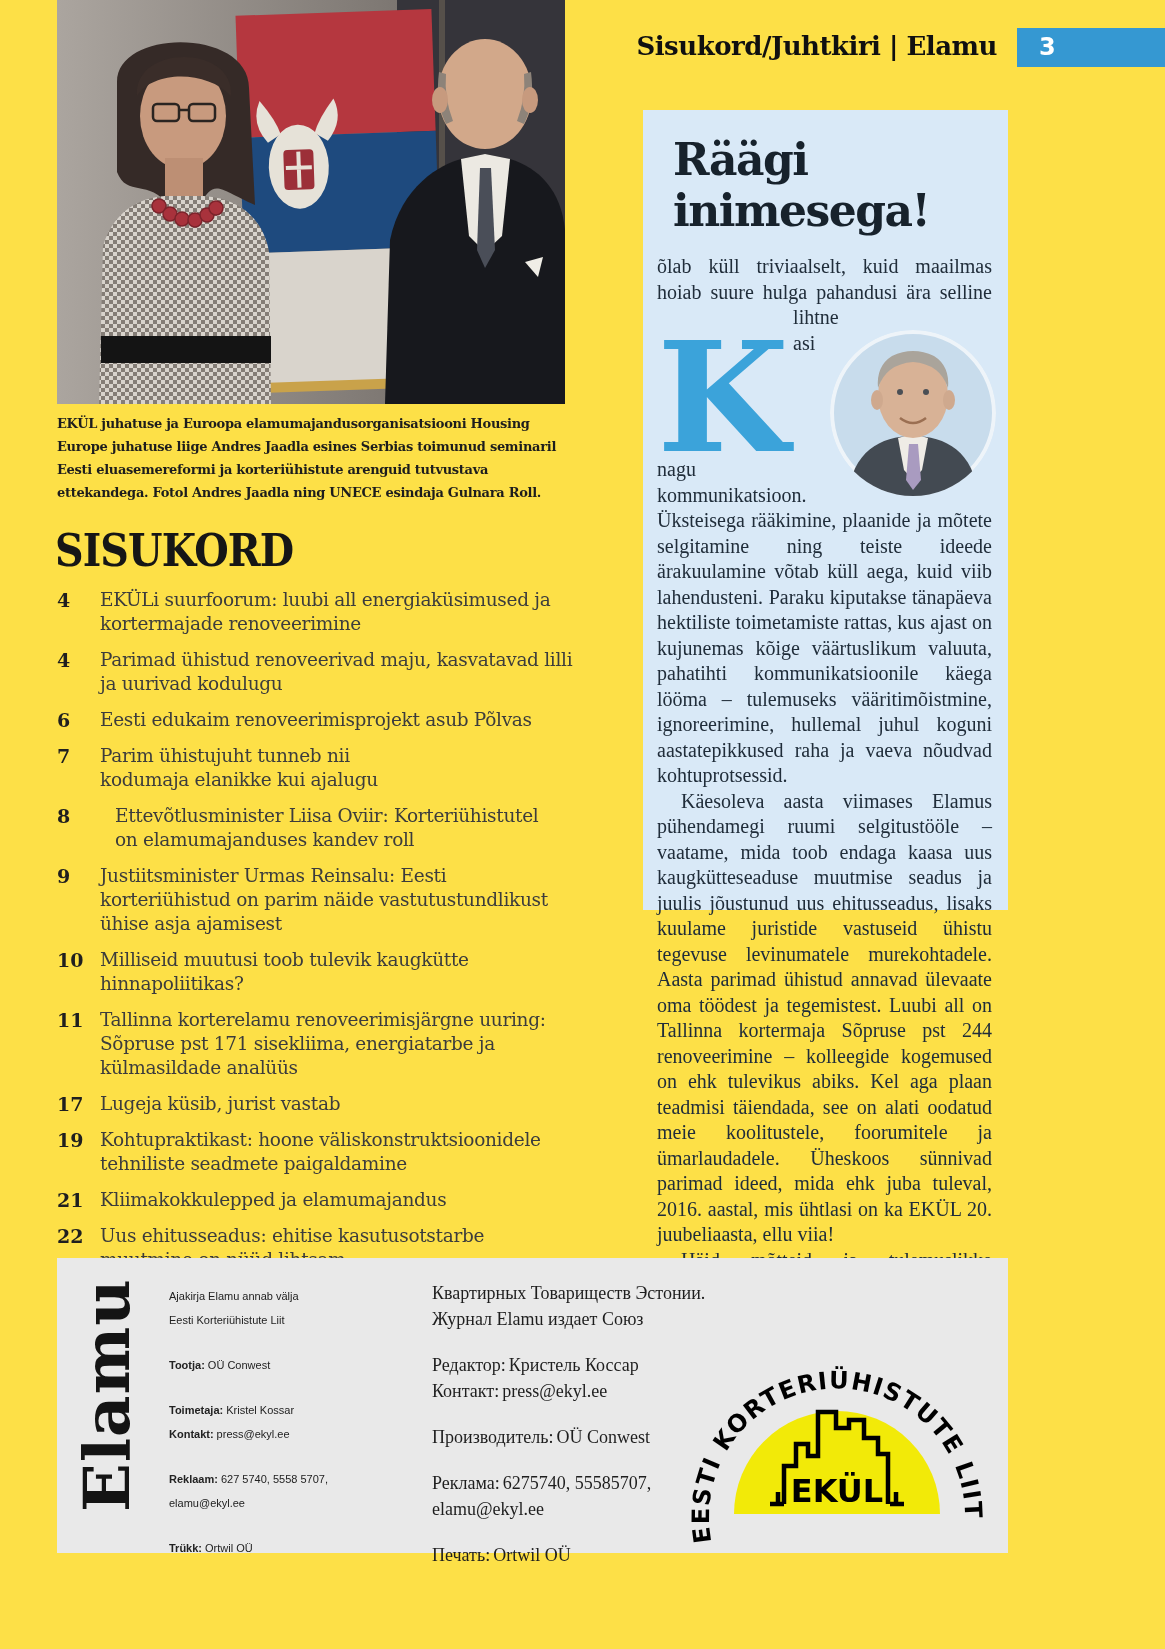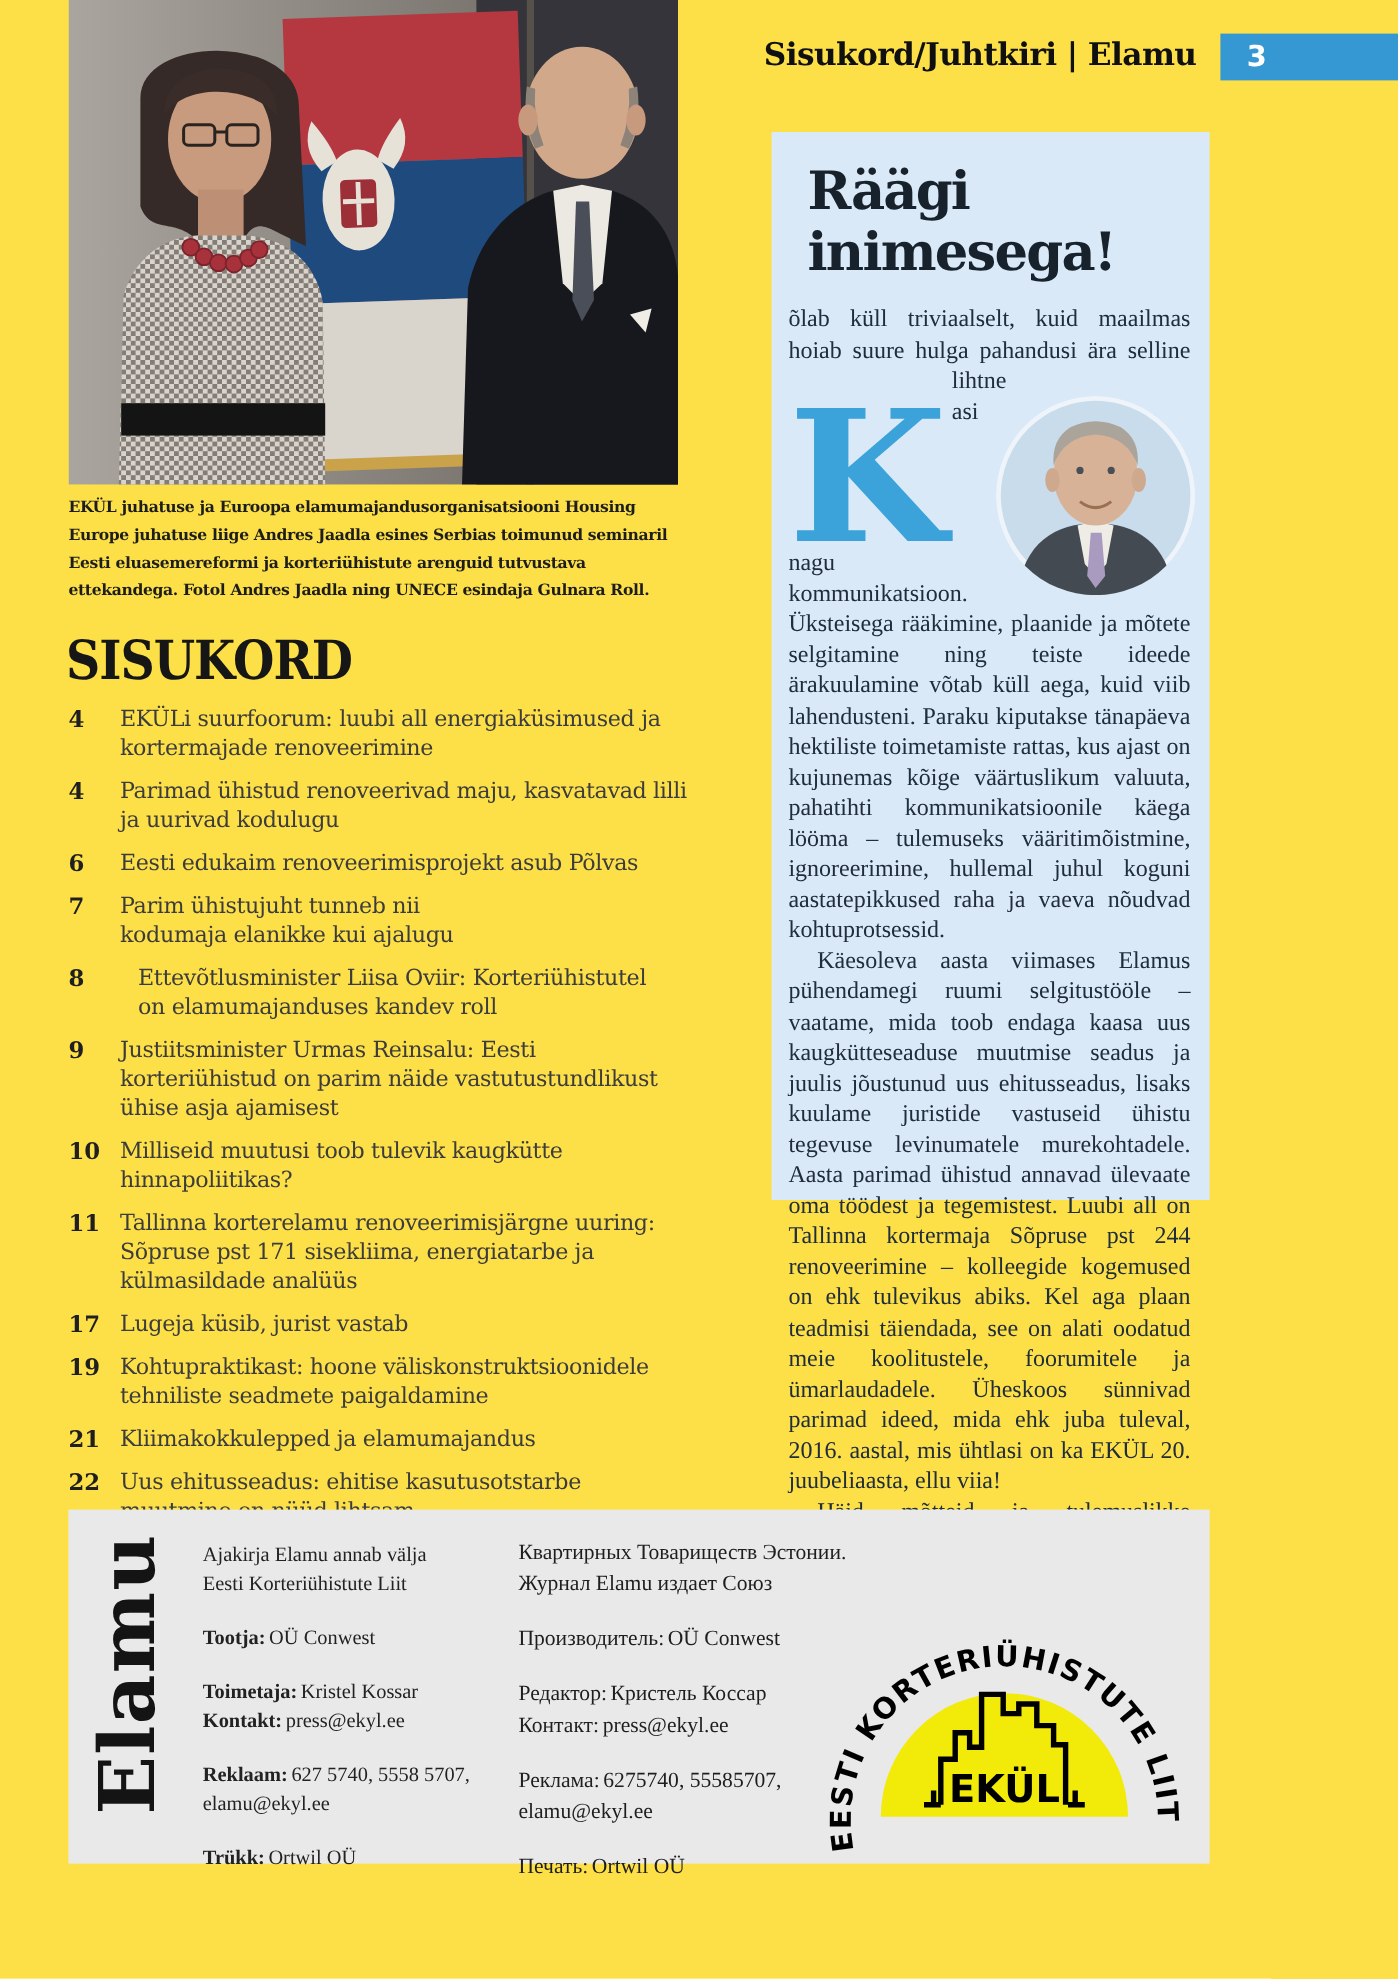--- a/index.html
+++ b/index.html
@@ -21,41 +21,41 @@
   .toc-title{position:absolute;left:55px;top:524px;font-family:"DejaVu Serif",serif;
              font-weight:700;font-size:45px;color:#161616;letter-spacing:-1px;
              transform:scaleX(0.88);transform-origin:0 50%;}
   .toc{position:absolute;left:57px;top:588px;width:516px;}
   .toc-item{display:flex;margin-bottom:12px;}
   .toc-page{width:43px;flex:none;font-family:"DejaVu Serif",serif;font-weight:700;
             font-size:19px;line-height:24px;color:#1f1f1f;}
   .toc-text{font-family:"DejaVu Serif",serif;font-size:18.5px;line-height:24px;color:#3c3c3c;
             letter-spacing:-0.3px;}
   
-  .ed-box{position:absolute;left:643px;top:110px;width:365px;height:890px;}
+  .ed-box{position:absolute;left:643px;top:110px;width:365px;height:800px;}
   .ed-title{margin:24px 14px 18px 30px;font-family:"DejaVu Serif",serif;font-weight:700;
             font-size:44px;line-height:51px;color:#17222c;letter-spacing:-1.5px;}
   .ed-body{margin:0 16px 0 14px;font-family:"Liberation Serif",serif;font-size:20px;
            line-height:25.5px;text-align:justify;color:#202d3a;}
   .dropcap{float:left;font-family:"DejaVu Serif",serif;font-weight:700;font-size:152px;
            line-height:119px;color:#3ba3da;margin:8px 8px 0 0;letter-spacing:-4px;}
   .spacer-r{float:right;width:0;height:76px;}
   .portrait{float:right;clear:right;width:166px;height:166px;margin:0 -4px 6px 8px;
             border-radius:50%;shape-outside:circle(52%);shape-margin:6px;overflow:hidden;}
   .ed-body p{margin:0;}
   .ed-p2,.ed-p3{text-indent:24px;}
   .signature{text-align:right;font-family:"DejaVu Serif",serif;font-weight:700;font-size:18px;
              letter-spacing:1.5px;color:#1d2935;margin:22px 4px 0 0;}
   
   .footer{position:absolute;left:57px;top:1258px;width:951px;height:295px;}
   .footer-name{position:absolute;left:18px;top:254px;width:250px;transform:rotate(-90deg);
                transform-origin:0 0;font-family:"DejaVu Serif",serif;font-weight:700;
                font-size:64px;line-height:64px;color:#141414;letter-spacing:1px;}
-  .col-et{position:absolute;left:112px;top:26px;width:258px;font-size:17px;line-height:24px;
-          color:#222;font-family:Liberation Serif, serif;}
+  .col-et{position:absolute;left:112px;top:26px;width:258px;font-size:11px;line-height:24px;
+          color:#222;}
   .col-et .grp{margin-bottom:21px;}
   .col-et b{font-weight:700;margin-right:3px;}
   .col-ru{position:absolute;left:375px;top:22px;width:300px;font-family:"Liberation Serif",serif;
           font-size:18px;line-height:26px;color:#1e1e1e;}
   .col-ru .grp{margin-bottom:20px;}
   .col-ru .lbl{margin-right:3px;}
   .logo-wrap{position:absolute;right:20px;top:56px;width:302px;height:232px;}
 </style>
 </head>
 <body>
@@ -231,25 +231,25 @@
         <div><span>elamu@ekyl.ee</span></div>
       </div>
       <div class="grp"><b>Trükk:</b><span>Ortwil OÜ</span></div>
     </div>
 
     <div class="col-ru">
       <div class="grp">
         <div>Квартирных Товариществ Эстонии.</div>
         <div>Журнал Elamu издает Союз</div>
       </div>
-      <div class="grp"><span class="lbl">Производитель:</span><span>OÜ Conwest</span></div>
       <div class="grp">
         <div><span class="lbl">Редактор:</span><span>Кристель Коссар</span></div>
         <div><span class="lbl">Контакт:</span><span>press@ekyl.ee</span></div>
       </div>
+      <div class="grp"><span class="lbl">Производитель:</span><span>OÜ Conwest</span></div>
       <div class="grp">
         <div><span class="lbl">Реклама:</span><span>6275740, 55585707,</span></div>
         <div><span>elamu@ekyl.ee</span></div>
       </div>
       <div class="grp"><span class="lbl">Печать:</span><span>Ortwil OÜ</span></div>
     </div>
 
     <div class="logo-wrap">
       <svg width="302" height="232" viewBox="0 0 302 232">
         <defs>

